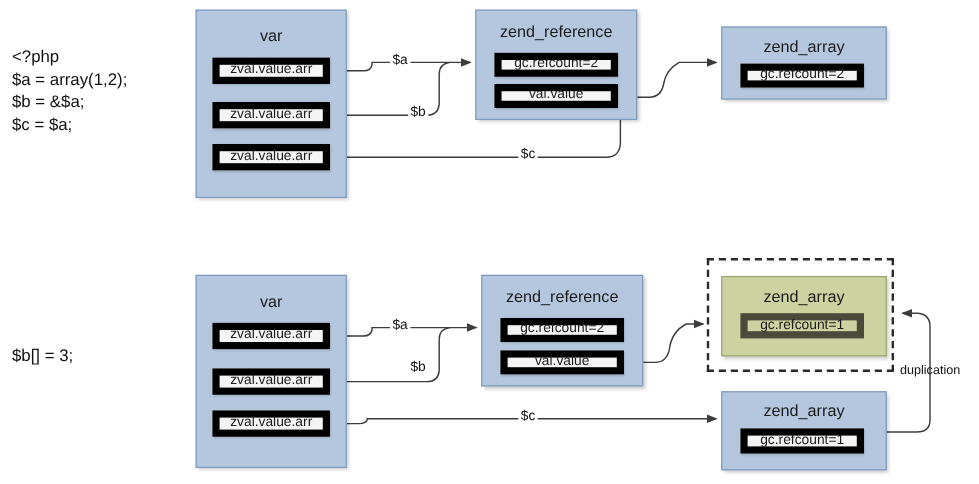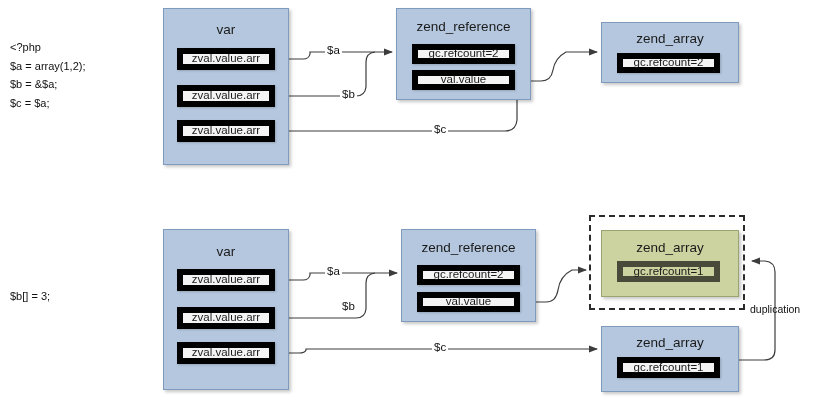--- a/index.html
+++ b/index.html
@@ -1,21 +1,21 @@
 <!DOCTYPE html>
 <html><head>
 <meta charset="utf-8">
 <style>
   html,body{margin:0;padding:0;background:#ffffff;}
   body{width:816px;height:403px;position:relative;overflow:hidden;
        font-family:"Liberation Sans","DejaVu Sans",sans-serif;color:#1a1a1a;}
   #canvas{position:absolute;left:0;top:0;width:816px;height:403px;}
   svg.wires{position:absolute;left:0;top:0;width:816px;height:403px;pointer-events:none;}
 
-  .code{position:absolute;font-size:11px;line-height:18.5px;white-space:pre;color:#111;}
+  .code{position:absolute;font-size:14px;line-height:18.5px;white-space:pre;color:#111;}
 
   
   .gbox{position:absolute;box-sizing:border-box;border:1px solid #7e9bbd;
         background:#b4c7de;box-shadow:2px 2px 3px rgba(0,0,0,0.22);}
   .gbox.green{background:#ccd3a0;border-color:#9aa471;}
   .gtitle{position:absolute;left:0;right:0;text-align:center;font-size:13.5px;color:#1a1a1a;}
 
   
   .slot{position:absolute;box-sizing:border-box;border:6px solid #000000;
         background:#f4f4f4;font-size:11.5px;line-height:1;display:flex;

